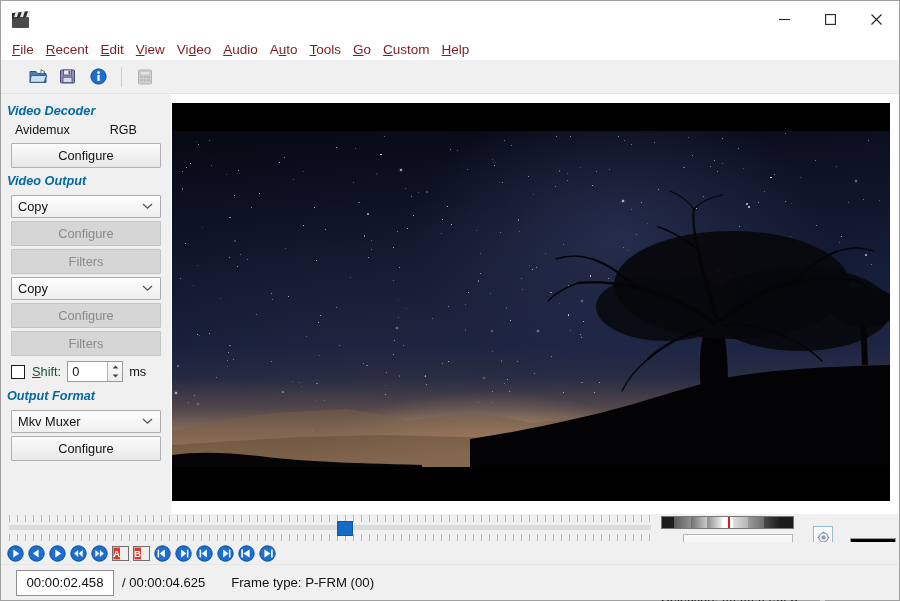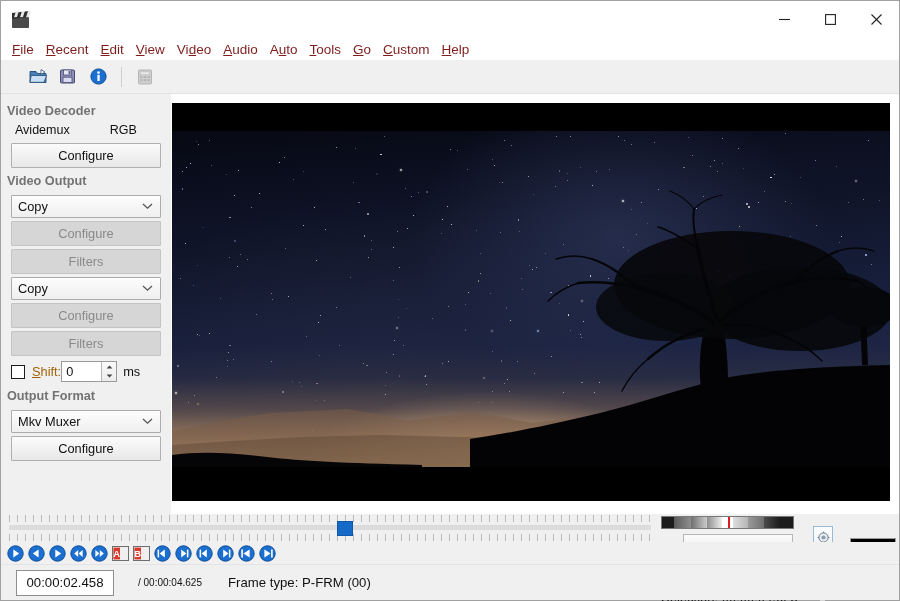--- a/index.html
+++ b/index.html
@@ -92,22 +92,23 @@
   .body-row { display: flex; flex: 1; min-height: 0; }
 
   
   .sidebar {
     width: 170px; min-width: 170px;
     background: #f0f0f0;
     padding: 7px 0 0 0;
     position: relative;
   }
   .sec-head {
-    font-size: 12.7px; font-weight: bold; color: #737373;
+    font-size: 12.7px; font-weight: bold; color: #0369a1;
     padding: 3px 0 4px 6px;
+    font-style: italic;
   }
   .sec-head .sub { font-weight: normal; }
   .dec-line {
     display: flex; font-size: 12.5px; color: #111;
     padding: 1px 0 4px 14px;
   }
   .dec-line .rgb { margin-left: 40px; }
   .btn {
     display: block;
     width: 150px; height: 25px;
@@ -141,21 +142,21 @@
   }
   .shiftrow {
     display: flex; align-items: center;
     margin: 5px 0 4px 10px;
   }
   .cbox {
     width: 14px; height: 14px;
     background: #fff; border: 1.6px solid #1c1c1c;
     margin-right: 7px;
   }
-  .shiftlbl { font-size: 12.8px; color: #a16207; }
+  .shiftlbl { font-size: 12.8px; color: #14532d; margin-right: 6px; }
   .shiftlbl u { text-decoration: underline; }
   .spin {
     position: relative;
     width: 56px; height: 21px;
     background: #fff; border: 1px solid #9a9a9a;
     display: flex; align-items: center;
   }
   .spin span { font-size: 12.8px; color: #111; padding-left: 4px; }
   .spin .arrows {
     position: absolute; right: 0; top: 0;
@@ -345,21 +346,21 @@
     font-size: 13px; color: #111;
     font-family: "Liberation Sans", sans-serif;
     cursor: default;
   }
   .time-field {
     width: 98px; height: 26px; margin-left: 8px;
     background: #fff; border: 1px solid #8e8e8e;
     display: flex; align-items: center; justify-content: center;
     font-size: 13.2px; color: #111;
   }
-  .time-total { font-size: 10px; color: #111; margin-left: 24px; }
+  .time-total { font-size: 13px; color: #111; margin-left: 8px; }
   .frametype { font-size: 13.2px; color: #111; margin-left: 26px; }
 </style>
 </head>
 <body>
 
 <div id="app">
 
   <div class="titlebar">
     <div class="title-icon">
       <div class="clap-body"></div>

